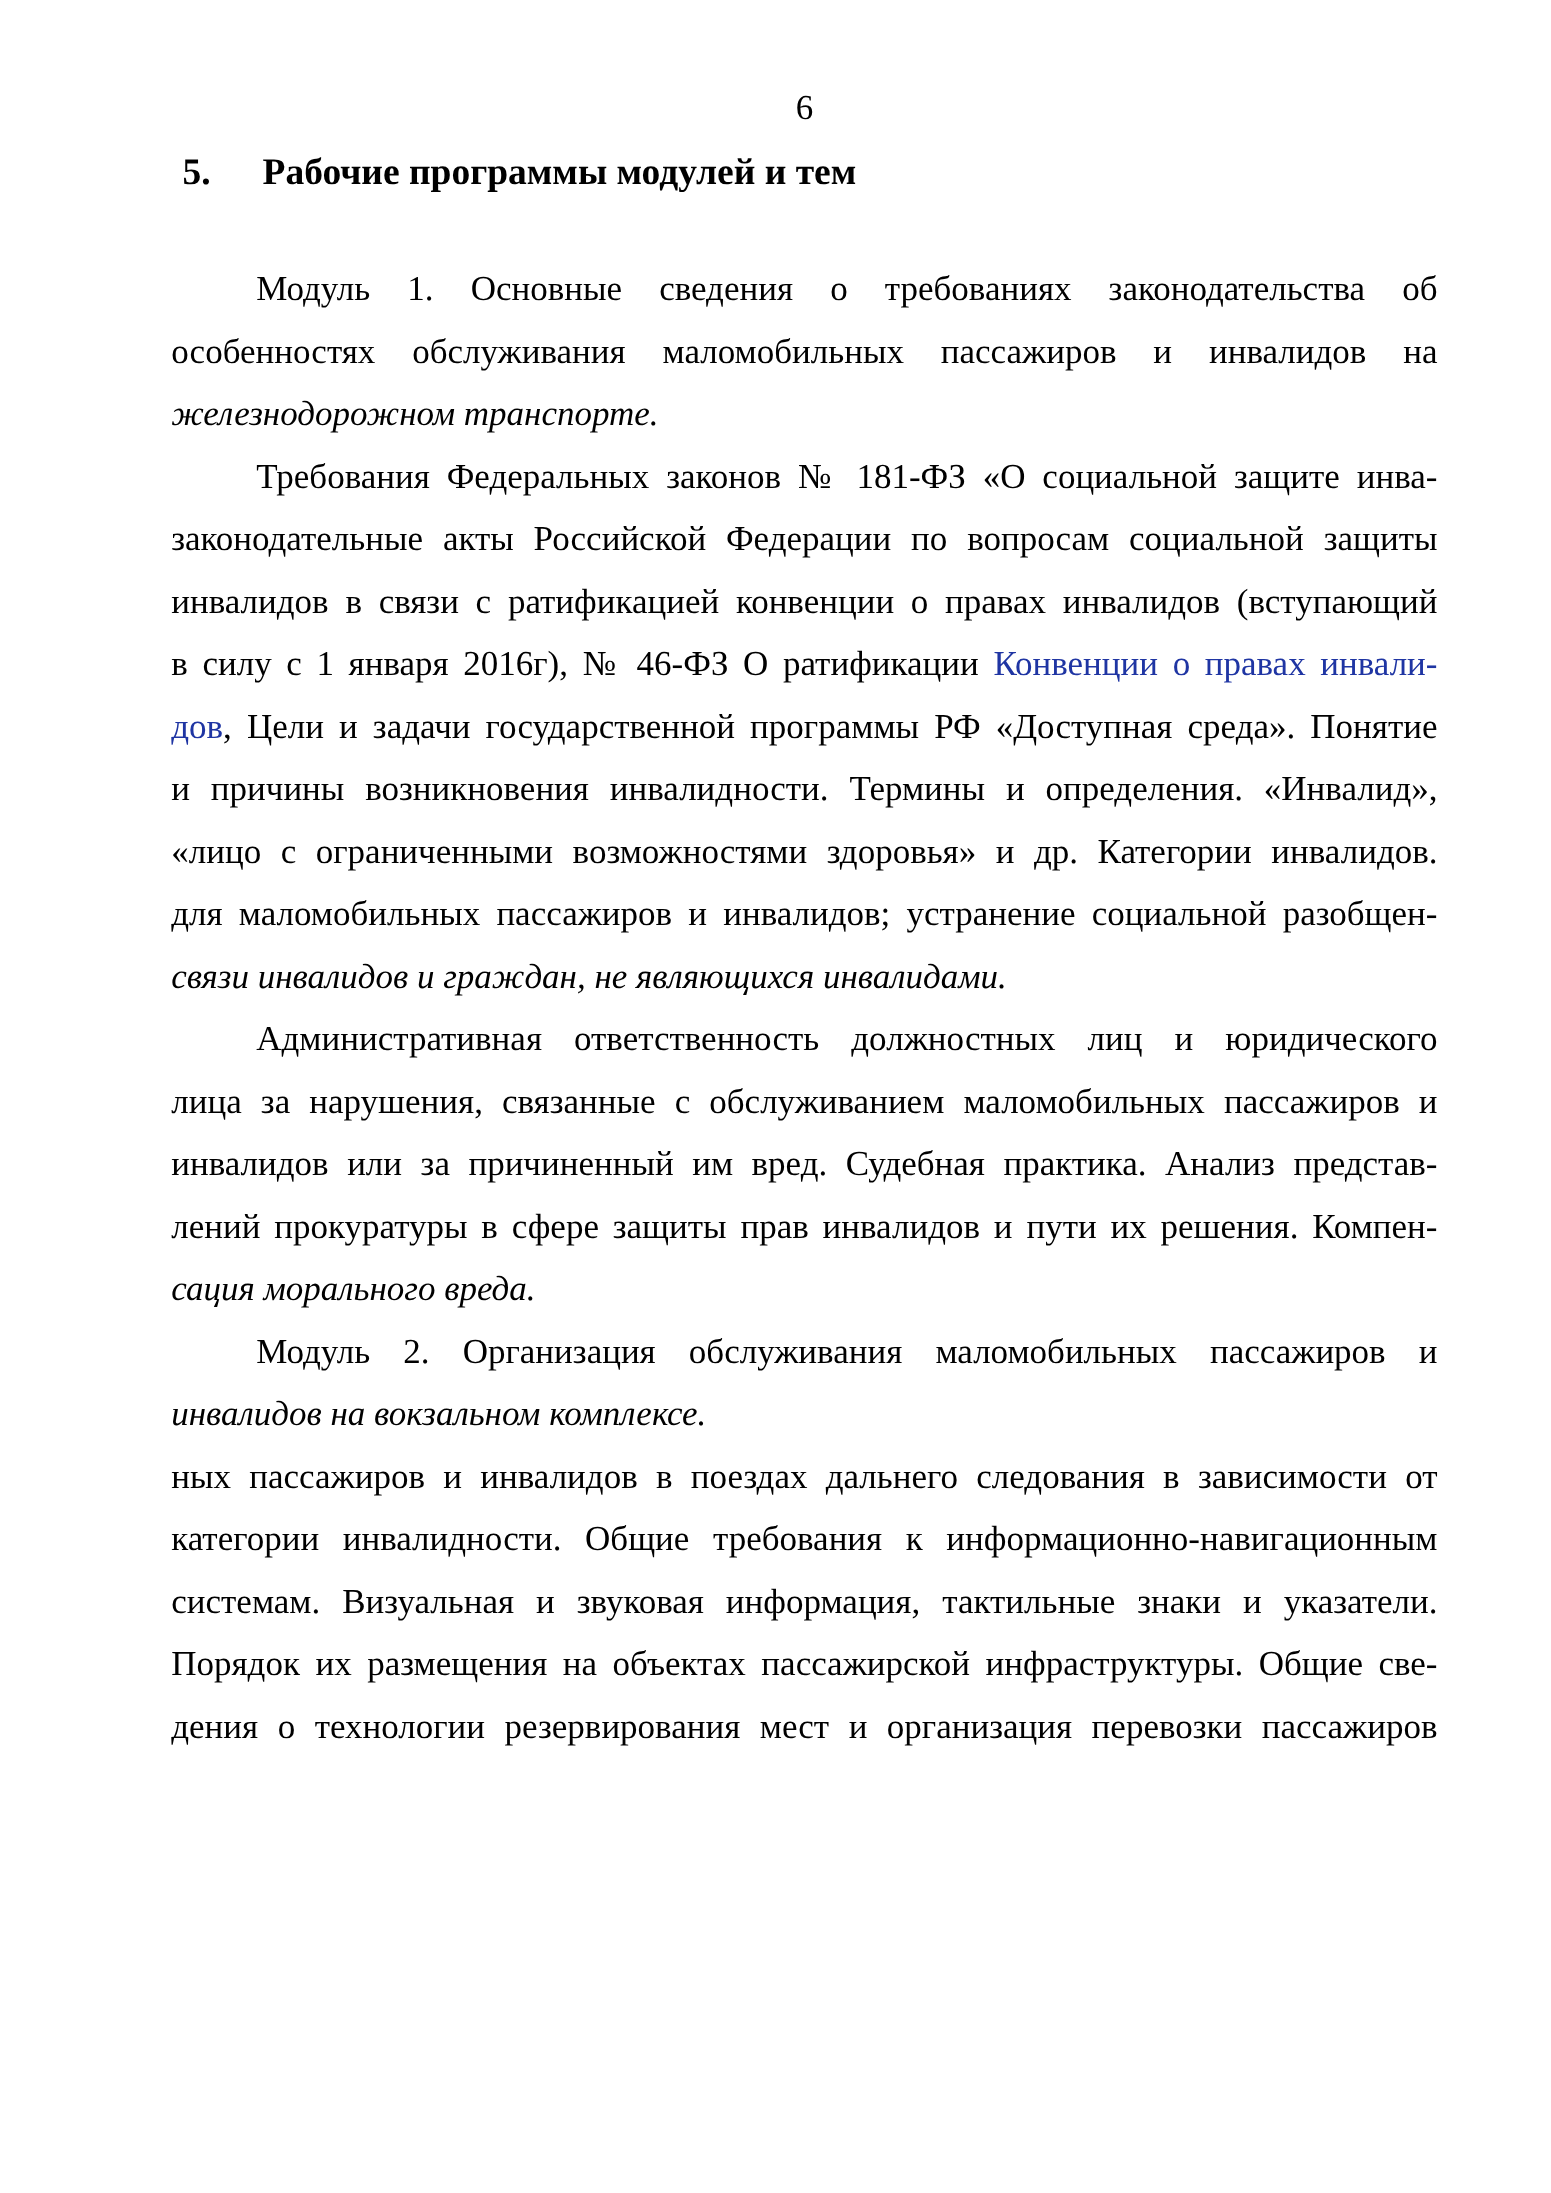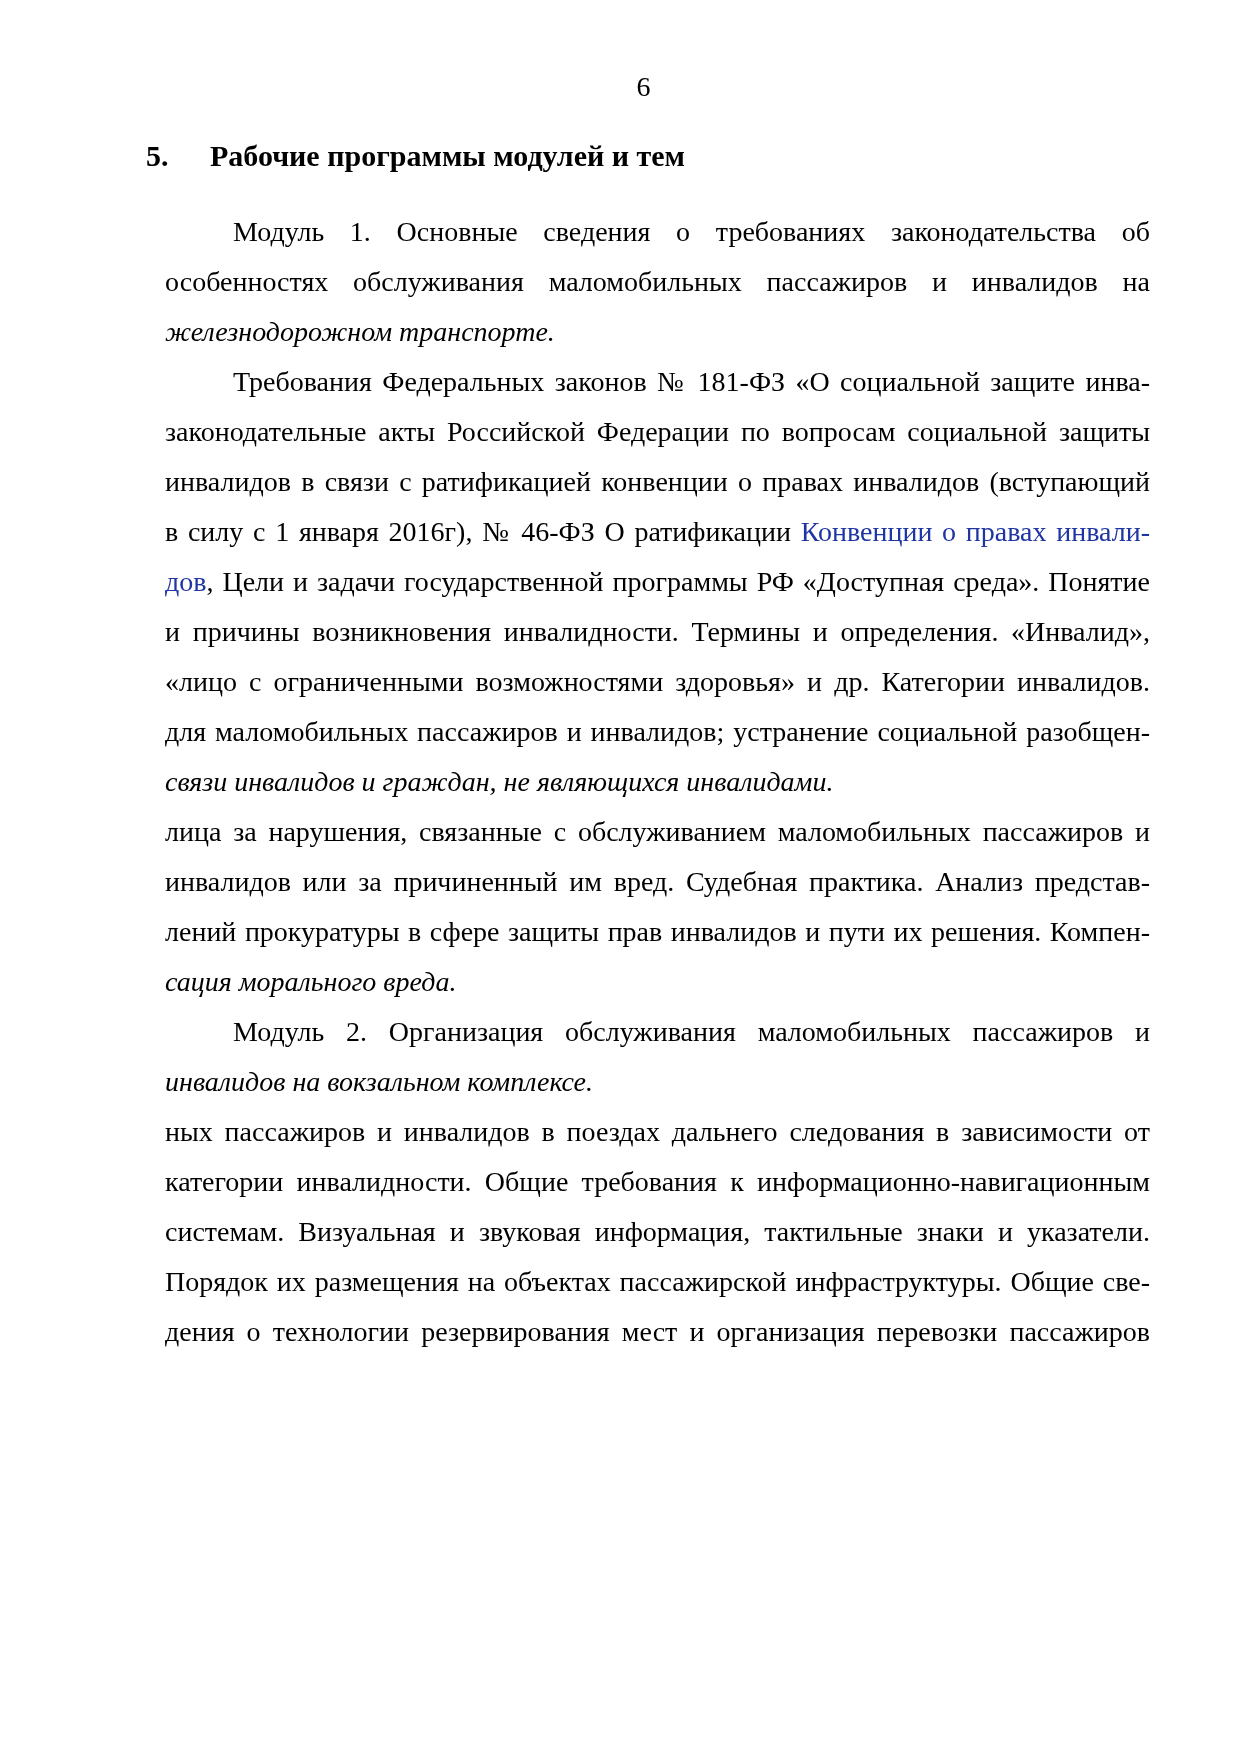--- a/index.html
+++ b/index.html
@@ -23,39 +23,37 @@
   }
   .heading {
     position: absolute;
     top: 118px;
     left: 146px;
     width: 1004px;
     font-size: 30px;
     font-weight: bold;
     line-height: 40px;
     white-space: nowrap;
-    margin-top: 18px;
   }
   .heading-number {
     display: inline-block;
     width: 64px;
   }
   .body-text {
     position: absolute;
     top: 207px;
     left: 137px;
     width: 1013px;
     font-size: 28px;
   }
   .line {
     line-height: 50px;
     text-align: justify;
     text-align-last: justify;
     hyphens: none;
-    margin-left: 28px;
   }
   .line.pl { text-align-last: left; font-style: italic; }   
   .line.pf { text-indent: 68px; }      
   .link {
     color: var(--link-color, #1f35a3);
     text-decoration: none;
     cursor: pointer;
   }
 </style>
 </head>
@@ -81,20 +79,21 @@
     <div class="line">инвалидов в связи с ратификацией конвенции о правах инвалидов (вступающий</div>
     <div class="line"><span>в силу с 1 января 2016г), № 46-ФЗ О ратификации </span><a class="link">Конвенции о правах инвали-</a></div>
     <div class="line"><a class="link">дов</a><span>, Цели и задачи государственной программы РФ «Доступная среда». Понятие</span></div>
     <div class="line">и причины возникновения инвалидности. Термины и определения. «Инвалид»,</div>
     <div class="line">«лицо с ограниченными возможностями здоровья» и др. Категории инвалидов.</div>
     <div class="line">для маломобильных пассажиров и инвалидов; устранение социальной разобщен-</div>
     <div class="line pl">связи инвалидов и граждан, не являющихся инвалидами.</div>
   </div>
 
   <div>
+    <div class="line pf">Административная ответственность должностных лиц и юридического</div>
     <div class="line">лица за нарушения, связанные с обслуживанием маломобильных пассажиров и</div>
     <div class="line">инвалидов или за причиненный им вред. Судебная практика. Анализ представ-</div>
     <div class="line">лений прокуратуры в сфере защиты прав инвалидов и пути их решения. Компен-</div>
     <div class="line pl">сация морального вреда.</div>
   </div>
 
   <div>
     <div class="line pf">Модуль 2. Организация обслуживания маломобильных пассажиров и</div>
     <div class="line pl">инвалидов на вокзальном комплексе.</div>
   </div>

